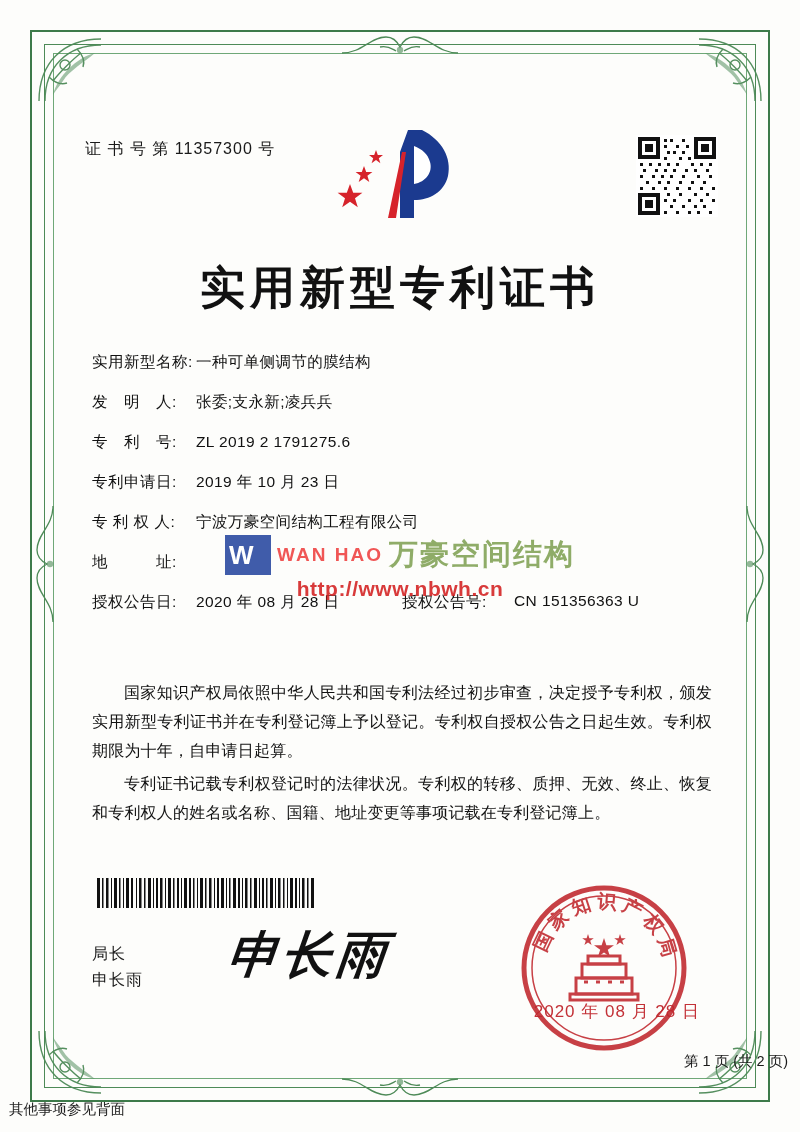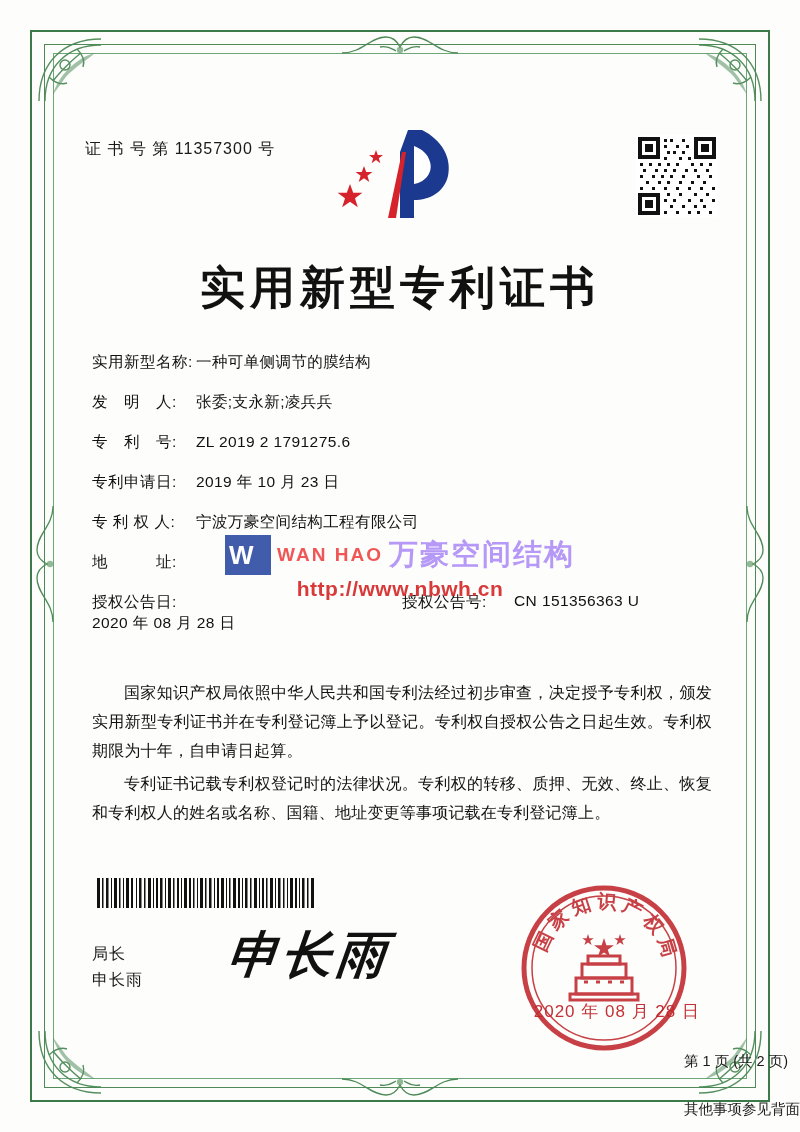--- a/index.html
+++ b/index.html
@@ -131,21 +131,21 @@
   .lbl {
     width: 104px;
     flex: none;
     letter-spacing: 0.5px;
   }
   .val {
     flex: 1;
     letter-spacing: 0.4px;
   }
   .row-2col { display: flex; align-items: baseline; height: 40px; }
-  .col-a { display: flex; width: 310px; flex-direction: column; }
+  .col-a { display: flex; width: 310px; }
   .col-b { display: flex; }
   .col-b .lbl { width: 112px; }
 
   
   .body-text {
     position: absolute;
     left: 92px;
     top: 678px;
     width: 620px;
     font-size: 16px;
@@ -201,21 +201,21 @@
     font-size: 19px;
     color: #ef4444;
     font-weight: bold;
     letter-spacing: 2px;
     font-family: "Liberation Sans", sans-serif;
     opacity: .9;
   }
   .wm-cn {
     font-size: 29px;
     font-weight: bold;
-    color: #8b5cf6;
+    color: #4d7c0f;
     letter-spacing: 2px;
     font-family: "Liberation Sans", sans-serif;
     opacity: .62;
   }
   .wm-url {
     margin-top: 2px;
     font-size: 21px;
     font-weight: bold;
     color: #d32020;
     letter-spacing: 0.5px;
@@ -280,24 +280,25 @@
     left: 0; right: 12px;
     top: 1052px;
     text-align: right;
     font-size: 14.5px;
     font-family: Liberation Sans, sans-serif;
   }
   .footnote {
     position: absolute;
     left: 0; right: 0;
     top: 1100px;
-    text-align: right;
+    text-align: left;
     font-size: 14.5px;
     font-family: "Liberation Sans", sans-serif;
     color: #222;
+    padding-left: 9px;
   }
 </style>
 </head>
 <body>
 
 <div class="page">
 
   <div class="frame-outer"></div>
   <div class="frame-inner"></div>
   <div class="frame-thin"></div>

